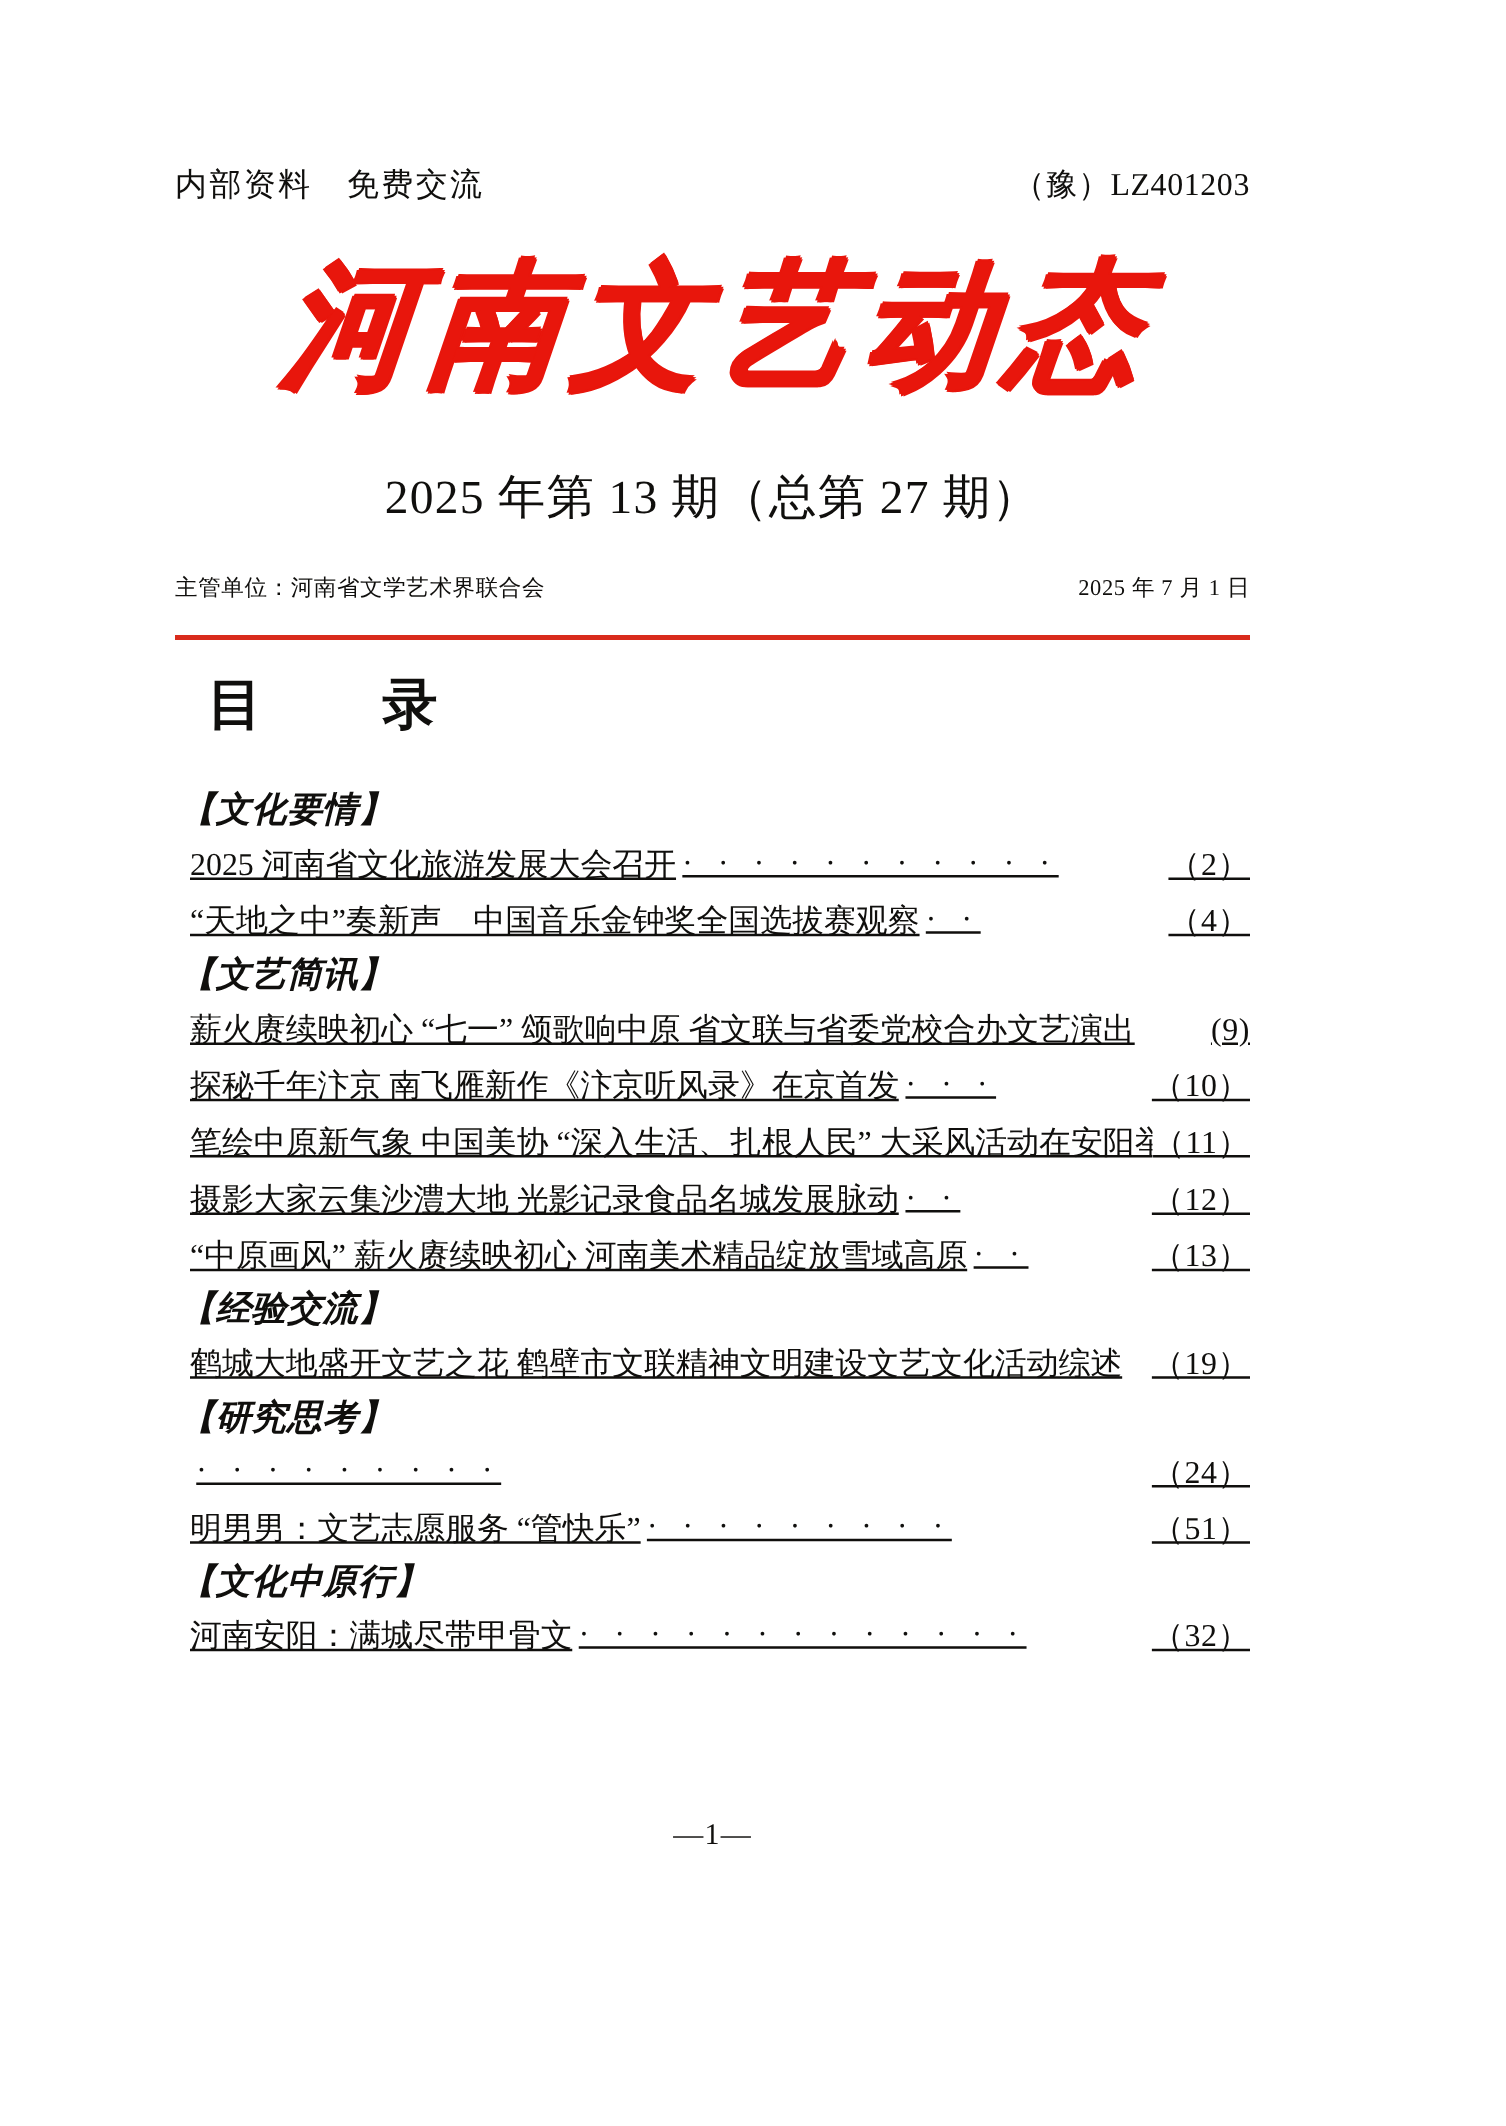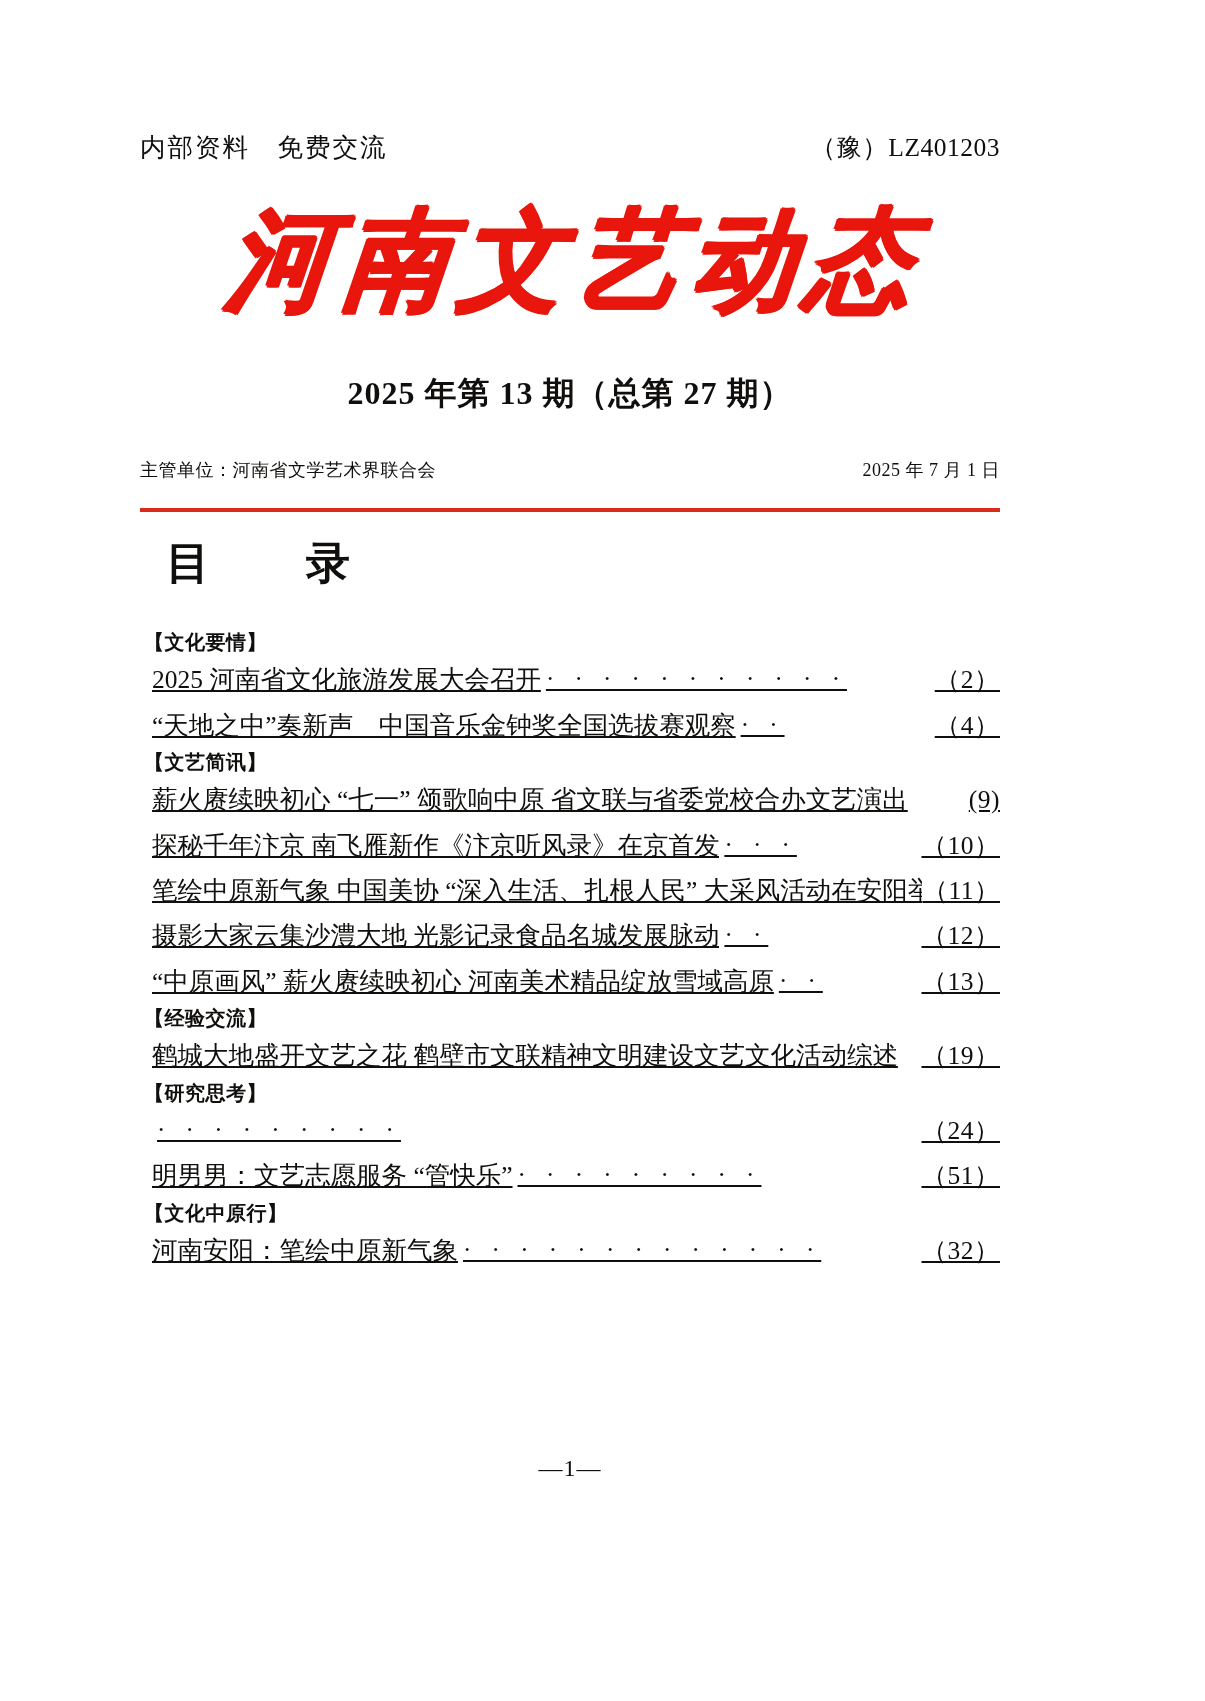--- a/index.html
+++ b/index.html
@@ -78,22 +78,22 @@
        0 -1.5px 0 #e8160c,
        2px 2px 0 #e8160c;
   }
 
   .issue-line {
     position: absolute;
     left: 0;
     top: 372px;
     width: 860px;
     text-align: center;
-    font-size: 32px;
-    font-weight: 700;
+    font-size: 38px;
+    font-weight: 400;
     letter-spacing: 1px;
     font-family: "Liberation Serif", "DejaVu Serif", serif;
   }
 
   
   .publisher-row {
     position: absolute;
     left: 0;
     top: 458px;
     width: 860px;
@@ -129,26 +129,27 @@
     font-family: "Liberation Serif", "DejaVu Serif", serif;
   }
 
   .toc {
     position: absolute;
     left: 0;
     top: 628px;
     width: 860px;
   }
   .section-head {
-    font-size: 20px;
+    font-size: 28px;
     font-weight: 700;
     font-family: "Liberation Sans", "DejaVu Sans", sans-serif;
     letter-spacing: 0.5px;
     line-height: 1.46;
     padding-left: 4px;
+    font-style: italic;
   }
   .toc-entry {
     display: flex;
     align-items: flex-start;
     font-size: 25.5px;
     line-height: 1.78;
     padding-left: 12px;
     white-space: nowrap;
     text-decoration: underline;
   }
@@ -265,21 +266,21 @@
       </div>
 
       <div class="toc-entry">
         <span class="entry-title">明男男：文艺志愿服务 “管快乐”</span>
         <span class="entry-dots">· · · · · · · · ·</span>
         <span class="entry-page">（51）</span>
       </div>
 
       <div class="section-head">【文化中原行】</div>
       <div class="toc-entry">
-        <span class="entry-title">河南安阳：笔绘中原新气象</span>
+        <span class="entry-title">河南安阳：满城尽带甲骨文</span>
         <span class="entry-dots">· · · · · · · · · · · · ·</span>
         <span class="entry-page">（32）</span>
       </div>
 
     </div>
 
     <div class="footer">—1—</div>
 
   </div>
 </div>

